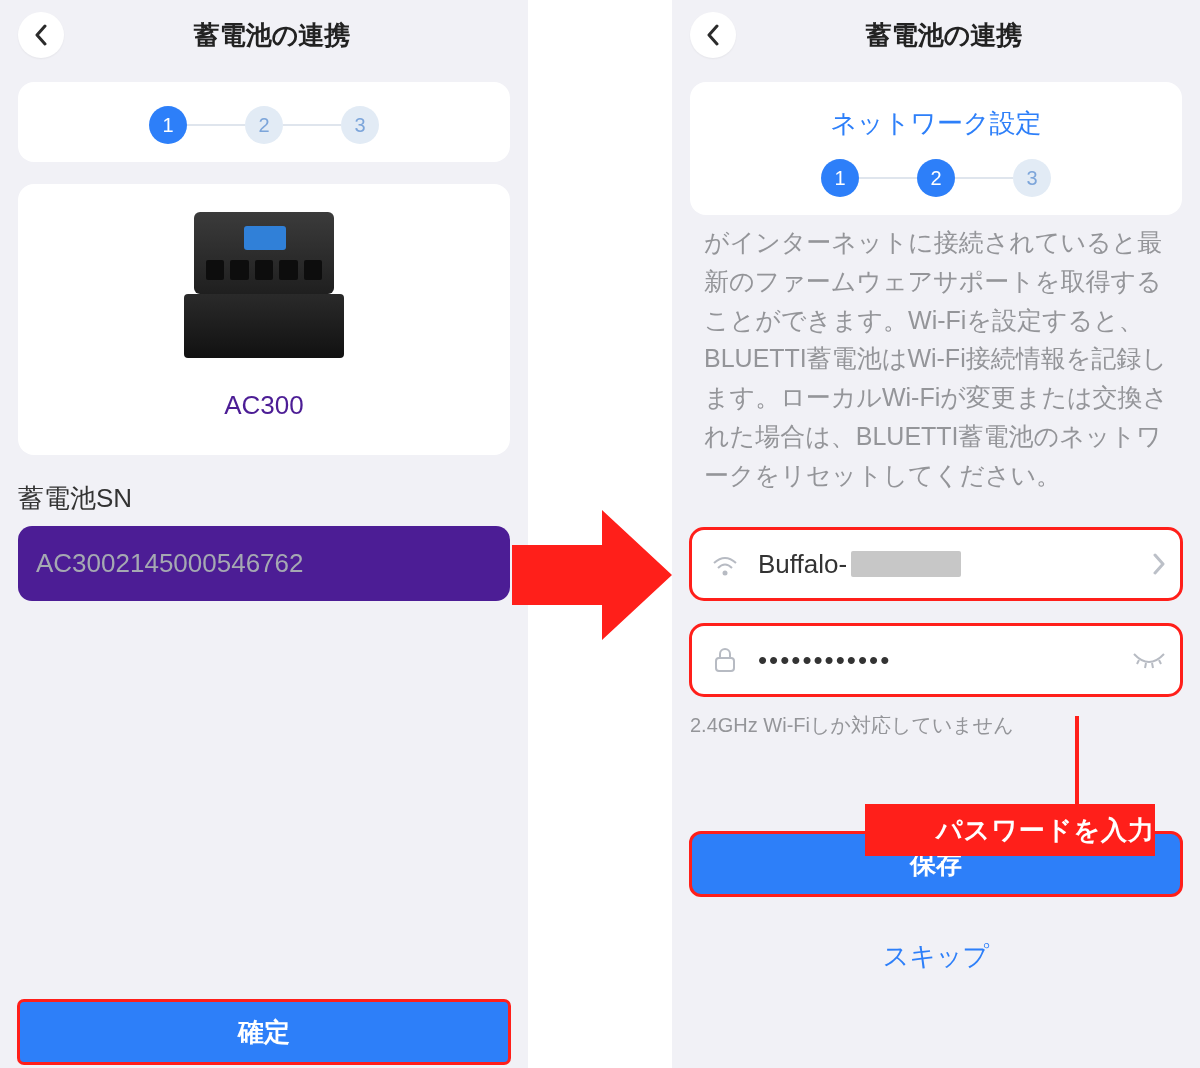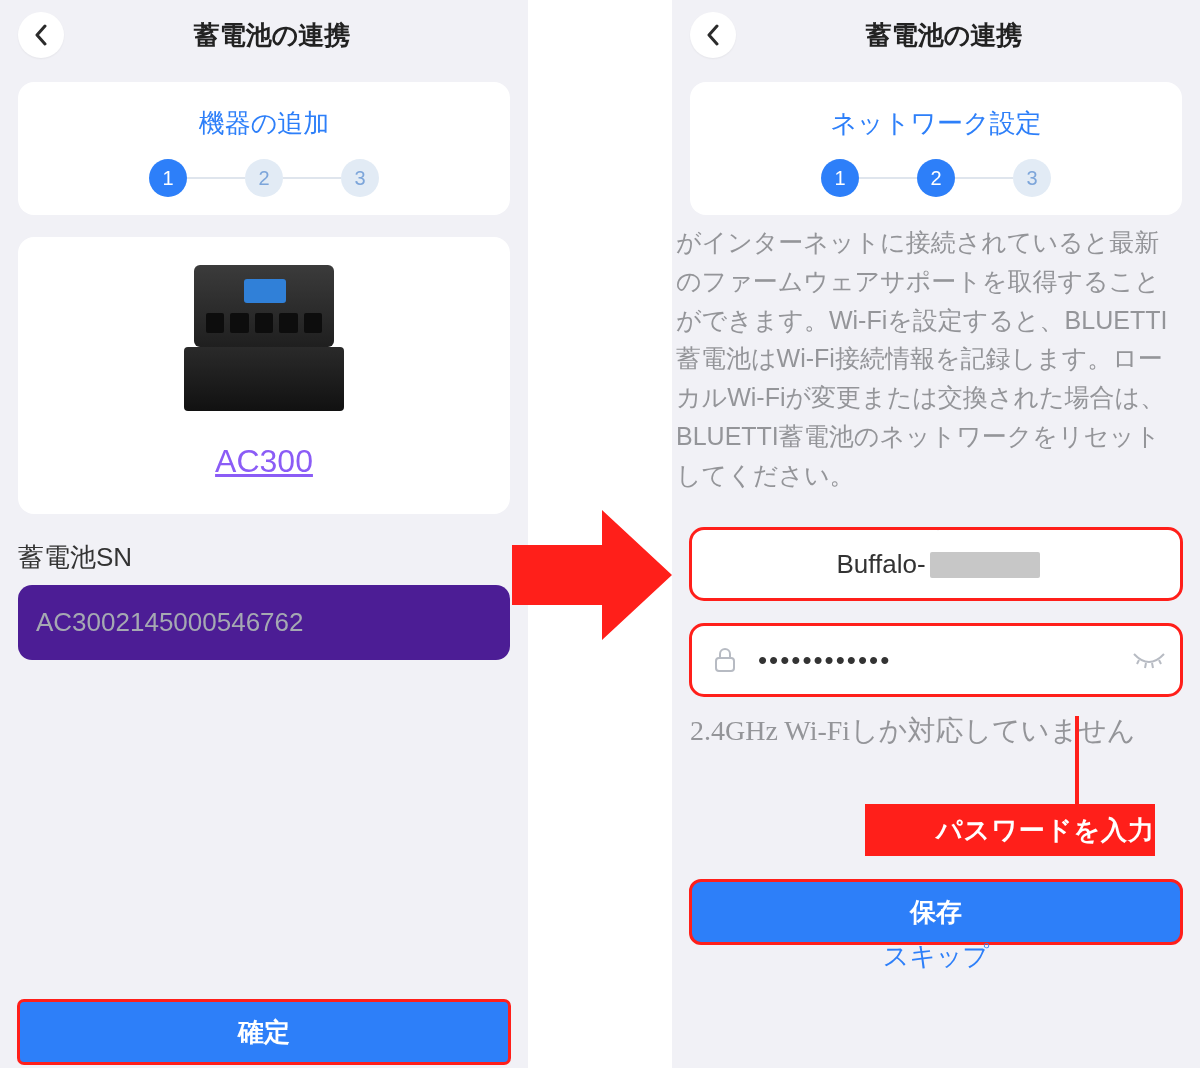--- a/index.html
+++ b/index.html
@@ -108,24 +108,23 @@
     position:absolute; left:22px; top:48px; right:22px; height:20px;
     display:flex; gap:6px;
   }
   .device-ports div{ flex:1; background:#0d0d0d; border-radius:2px;}
   .device-bottom {
     position:absolute; left:0; top:82px; width:160px; height:64px;
     background: linear-gradient(180deg,#2a2a2a,#111);
     border-radius: 4px;
   }
   .device-name {
-    font-size: 32px;
-    color: #8b5cf6;
+    font-size: 26px;
+    color: #4c1d95;
     font-weight: 500;
-    text-decoration: underline;
   }
 
   
   .sn-block { margin: 26px 18px 0 18px; }
   .sn-label { font-size: 26px; color:#333; margin-bottom: 10px; }
   .sn-input {
     width: 100%;
     background:#4c1d95;
     border:none;
     border-radius:14px;
@@ -141,30 +140,30 @@
     left:18px; right:18px;
     height:64px;
     background:#2d7ff9;
     color:#fff;
     font-size:26px;
     font-weight:600;
     display:flex;align-items:center;justify-content:center;
     border-radius:6px;
   }
   .pb-left { bottom: 4px; }
-  .pb-right { top: 880px; border-radius: 11px; }
+  .pb-right { top: 832px; border-radius: 11px; }
 
   .highlight {
     outline: 3px solid #ff1f1a;
     outline-offset: -2px;
   }
 
   
   .desc-text {
-    margin: 8px 18px 0 4px;
+    margin: 8px 18px 0 32px;
     font-size: 25px;
     line-height: 1.55;
     color:#949599;
   }
   .wifi-field {
     margin: 24px 18px 0 18px;
     background:#fff;
     border-radius: 14px;
     height:72px;
     display:flex;
@@ -174,23 +173,22 @@
     position:relative;
   }
   .wifi-field svg.lead { width:30px; height:30px; stroke:#b7bbc3; fill:none; stroke-width:2; }
   .wifi-name { flex:1; font-size:26px; color:#333; display:flex; align-items:center; gap:4px;}
   .redact { display:inline-block; width:110px; height:26px; background:#c7c7c7; border-radius:2px; }
   .chevron { width:14px;height:22px;stroke:#bcc0c8;stroke-width:3;fill:none;stroke-linecap:round;stroke-linejoin:round;}
   .pw-dots { flex:1; font-size:26px; color:#333; letter-spacing:2px; }
   .eye-closed { width:34px; height:20px; stroke:#b7bbc3; fill:none; stroke-width:2;}
   .wifi-note {
     margin: 16px 18px 4px 18px;
-    font-size: 28px;
+    font-size: 20px;
     color:#949599;
-    font-family:Liberation Serif, serif;
   }
   .skip-link {
     position:absolute;
     left:0; right:0;
     top: 939px;
     text-align:center;
     font-size:26px;
     color:#2d7ff9;
   }
 
@@ -232,21 +230,20 @@
   <div class="header">
     <div class="back-btn">
       <svg viewBox="0 0 14 22">
           <path d="M11 2 L3 11 L11 20"></path>
         </svg>
     </div>
     <div class="header-title">蓄電池の連携</div>
   </div>
 
   <div class="card">
-    <div class="step-title">機器の追加</div>
     <div class="steps">
       <div class="step-circle active">1</div>
       <div class="step-line"></div>
       <div class="step-circle">2</div>
       <div class="step-line"></div>
       <div class="step-circle">3</div>
     </div>
   </div>
 
   <div class="device-card">
@@ -291,21 +288,21 @@
       <div class="step-circle active">1</div>
       <div class="step-line"></div>
       <div class="step-circle active">2</div>
       <div class="step-line"></div>
       <div class="step-circle">3</div>
     </div>
   </div>
 
   <div class="desc-text">がインターネットに接続されていると最新のファームウェアサポートを取得することができます。Wi-Fiを設定すると、BLUETTI蓄電池はWi-Fi接続情報を記録します。ローカルWi-Fiが変更または交換された場合は、BLUETTI蓄電池のネットワークをリセットしてください。</div>
 
-  <div class="wifi-field highlight" style="margin-top:34px;flex-direction:column;">
+  <div class="wifi-field highlight" style="margin-top:34px;">
     <svg class="lead" viewBox="0 0 30 30">
       <path d="M4 14 Q15 4 26 14"></path>
       <path d="M8 19 Q15 12 22 19"></path>
       <circle cx="15" cy="24" r="2.5" fill="#b7bbc3" stroke="none"></circle>
     </svg>
     <div class="wifi-name">
       <span>Buffalo-</span>
         <span class="redact"></span>
     </div>
     <svg class="chevron" viewBox="0 0 14 22">

